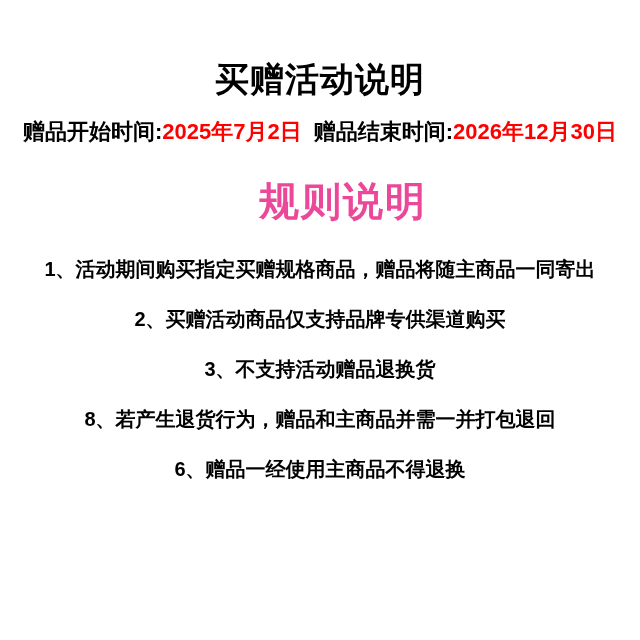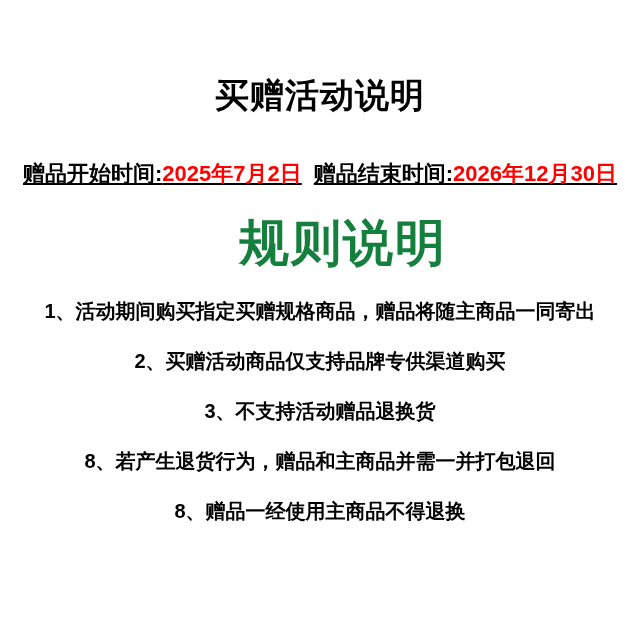--- a/index.html
+++ b/index.html
@@ -11,51 +11,50 @@
     position: relative;
     width: 640px;
     height: 640px;
     background: #ffffff;
     overflow: hidden;
     font-family: "Liberation Sans", "DejaVu Sans", sans-serif;
     color: #000000;
     text-align: center;
   }
   .main-title {
-    margin: 16px;
+    margin: 0;
     padding-top: 60px;
     font-size: 34px;
     line-height: 38px;
     font-weight: 700;
     letter-spacing: 1px;
     color: #000000;
   }
   .dates-line {
-    margin-top: 48px;
+    margin-top: 22px;
     font-size: 22px;
     line-height: 24px;
     font-weight: 600;
     white-space: nowrap;
     color: #000000;
-    text-decoration: underline;
   }
   .date-value {
     color: #ff0000;
   }
   .date-end-label {
     margin-left: 12px;
   }
   .rules-heading {
     margin: 0;
     margin-top: 34px;
-    font-size: 50px;
+    font-size: 40px;
     line-height: 46px;
     font-weight: 700;
     letter-spacing: 2px;
-    color: #15803d;
+    color: #ec4899;
     padding-left: 46px;
   }
   .rules-list {
     margin-top: 34px;
     padding: 0 34px;
   }
   .rule-item {
     font-size: 20px;
     line-height: 22px;
     font-weight: 600;
@@ -75,16 +74,16 @@
     <span>赠品开始时间:</span><span class="date-value">2025年7月2日</span><span class="date-end-label">赠品结束时间:</span><span class="date-value">2026年12月30日</span>
   </div>
 
   <h2 class="rules-heading">规则说明</h2>
 
   <div class="rules-list">
     <div class="rule-item">1、活动期间购买指定买赠规格商品，赠品将随主商品一同寄出</div>
     <div class="rule-item">2、买赠活动商品仅支持品牌专供渠道购买</div>
     <div class="rule-item">3、不支持活动赠品退换货</div>
     <div class="rule-item">8、若产生退货行为，赠品和主商品并需一并打包退回</div>
-    <div class="rule-item">8、赠品一经使用主商品不得退换</div>
+    <div class="rule-item">6、赠品一经使用主商品不得退换</div>
   </div>
 
 </div>
 
 </body></html>

